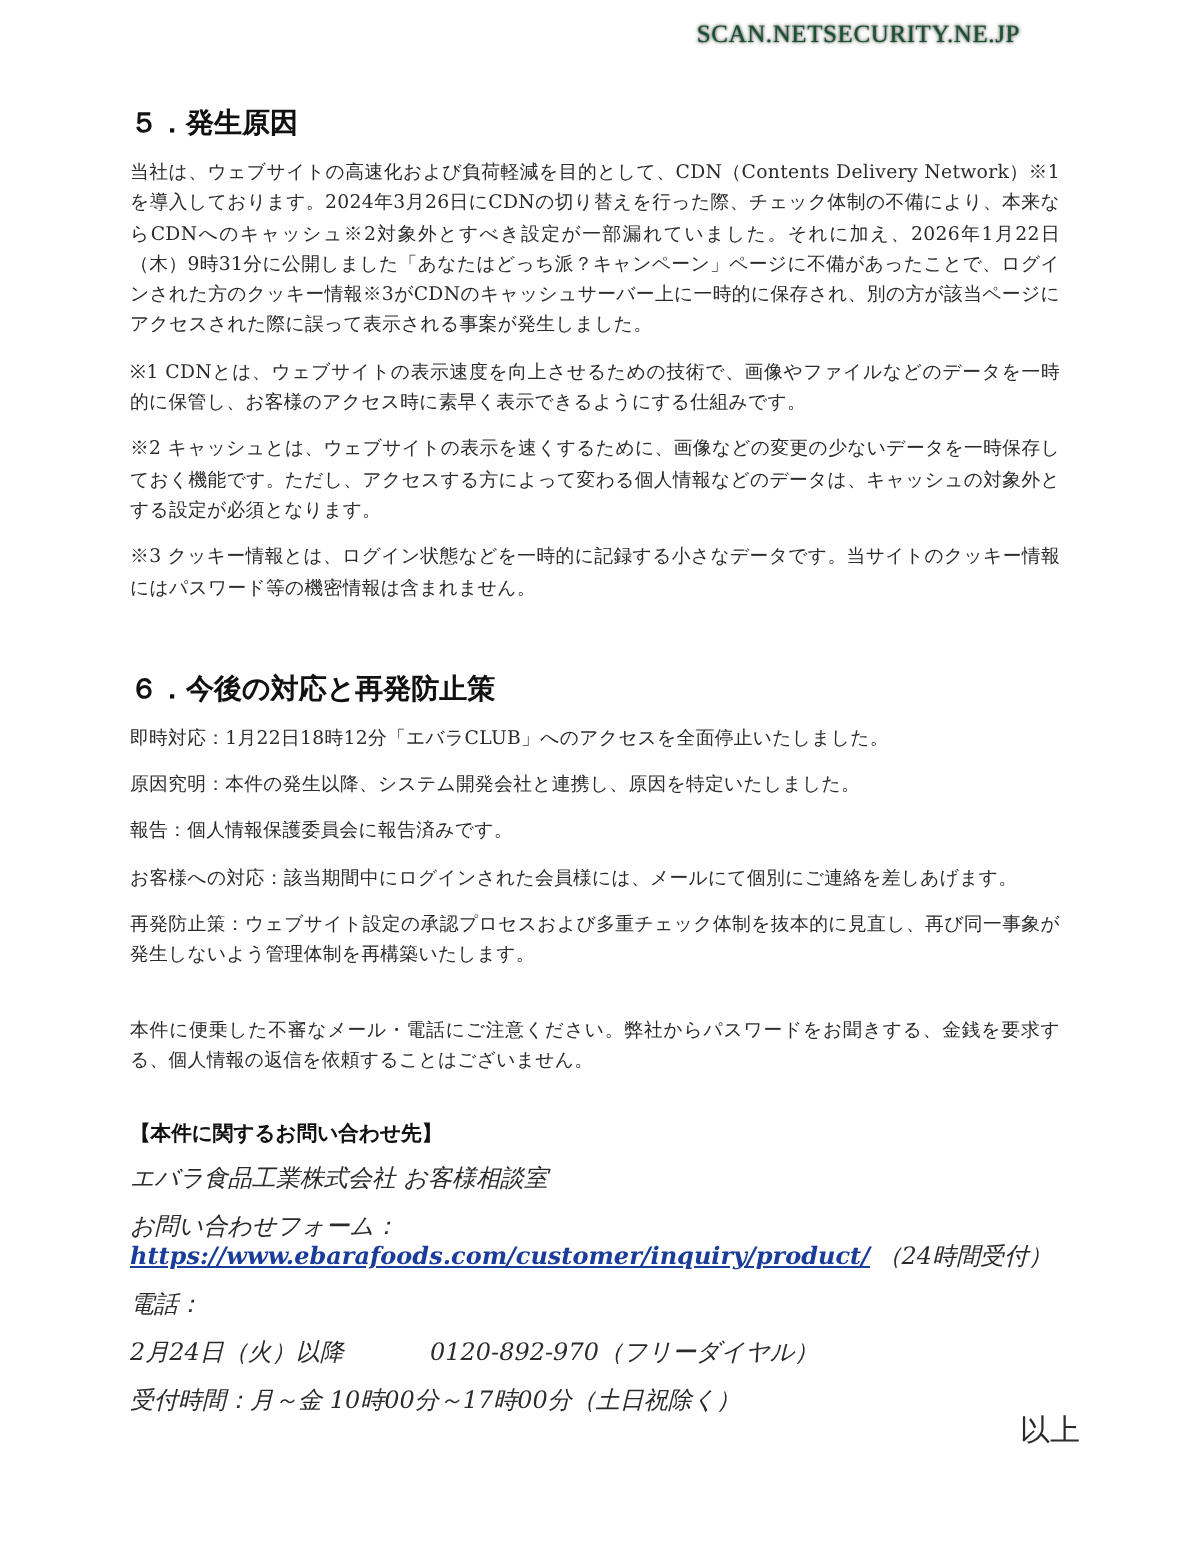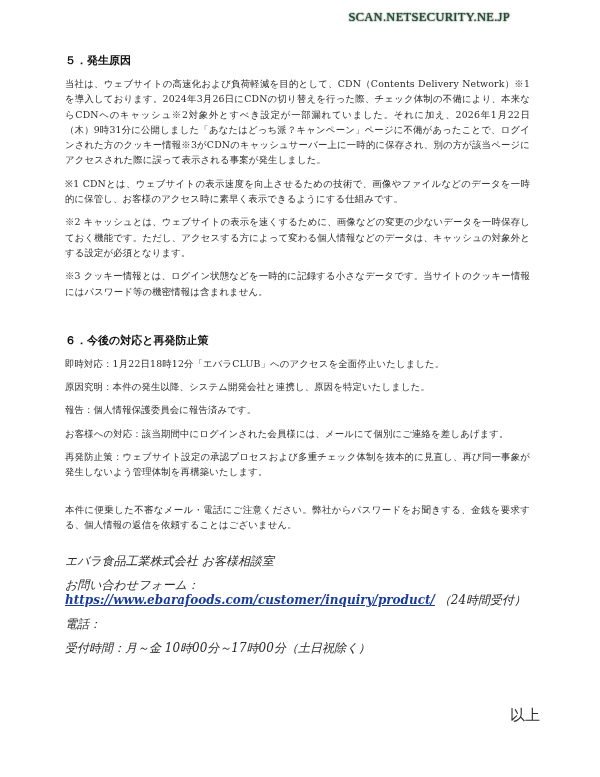--- a/index.html
+++ b/index.html
@@ -2,21 +2,21 @@
 <html><head>
   <meta charset="utf-8">
   <style>
     html, body { margin: 0; padding: 0; background: #ffffff; }
     body { width: 600px; height: 777px; position: relative; overflow: hidden;
       font-family: "DejaVu Serif", "Liberation Serif", serif; color: #2b2b2b; }
     .watermark { position: absolute; top: 10px; right: 90px; left: auto;
       font-family: Liberation Serif, serif; font-size: 12.5px; letter-spacing: 0.3px;
       color: #14532d; text-shadow: 0 0 2px #555, 0 0 1px #333; }
     .page { position: absolute; left: 65px; top: 53px; width: 465px; }
-    .h { font-family: Liberation Serif, serif; font-weight: bold; font-size: 11px;
+    .h { font-family: Liberation Serif, serif; font-weight: bold; font-size: 14px;
       color: #111; margin: 0 0 8px 0; }
     .p { font-size: 9.4px; line-height: 15.3px; margin: 0 0 8px 0; letter-spacing: 0.15px; text-align: justify; }
     .gap-lg { height: 26px; }
     .gap-md { height: 14px; }
     .line { font-size: 12px; line-height: 15px; margin: 0 0 9px 0; font-style: italic; }
     .contact-h { font-family: "DejaVu Sans", "Liberation Sans", sans-serif; font-weight: bold; font-size: 10.3px; color: #111; margin: 0 0 8px 0; }
     a.link { color: #1a3c9a; text-decoration: underline; font-weight: bold; }
     .phone-row { display: flex; }
     .phone-row .when { width: 150px; }
     .ijo { position: absolute; left: 510px; top: 706px; font-size: 15px; }
@@ -38,22 +38,27 @@
   <div class="p">即時対応：1月22日18時12分「エバラCLUB」へのアクセスを全面停止いたしました。</div>
   <div class="p">原因究明：本件の発生以降、システム開発会社と連携し、原因を特定いたしました。</div>
   <div class="p">報告：個人情報保護委員会に報告済みです。</div>
   <div class="p">お客様への対応：該当期間中にログインされた会員様には、メールにて個別にご連絡を差しあげます。</div>
   <div class="p">再発防止策：ウェブサイト設定の承認プロセスおよび多重チェック体制を抜本的に見直し、再び同一事象が発生しないよう管理体制を再構築いたします。</div>
 
   <div class="gap-md"></div>
   <div class="p">本件に便乗した不審なメール・電話にご注意ください。弊社からパスワードをお聞きする、金銭を要求する、個人情報の返信を依頼することはございません。</div>
 
   <div class="gap-md"></div>
+  <div class="contact-h">【本件に関するお問い合わせ先】</div>
   <div class="line">エバラ食品工業株式会社 お客様相談室</div>
   <div class="line">
     <span>お問い合わせフォーム：</span><a class="link">https://www.ebarafoods.com/customer/inquiry/product/</a>
     <span>（24時間受付）</span>
   </div>
   <div class="line">電話：</div>
+  <div class="line phone-row">
+    <span class="when">2月24日（火）以降</span>
+    <span>0120-892-970（フリーダイヤル）</span>
+  </div>
   <div class="line">受付時間：月～金 10時00分～17時00分（土日祝除く）</div>
 </div>
 
 <div class="ijo">以上</div>
 
 </body></html>

